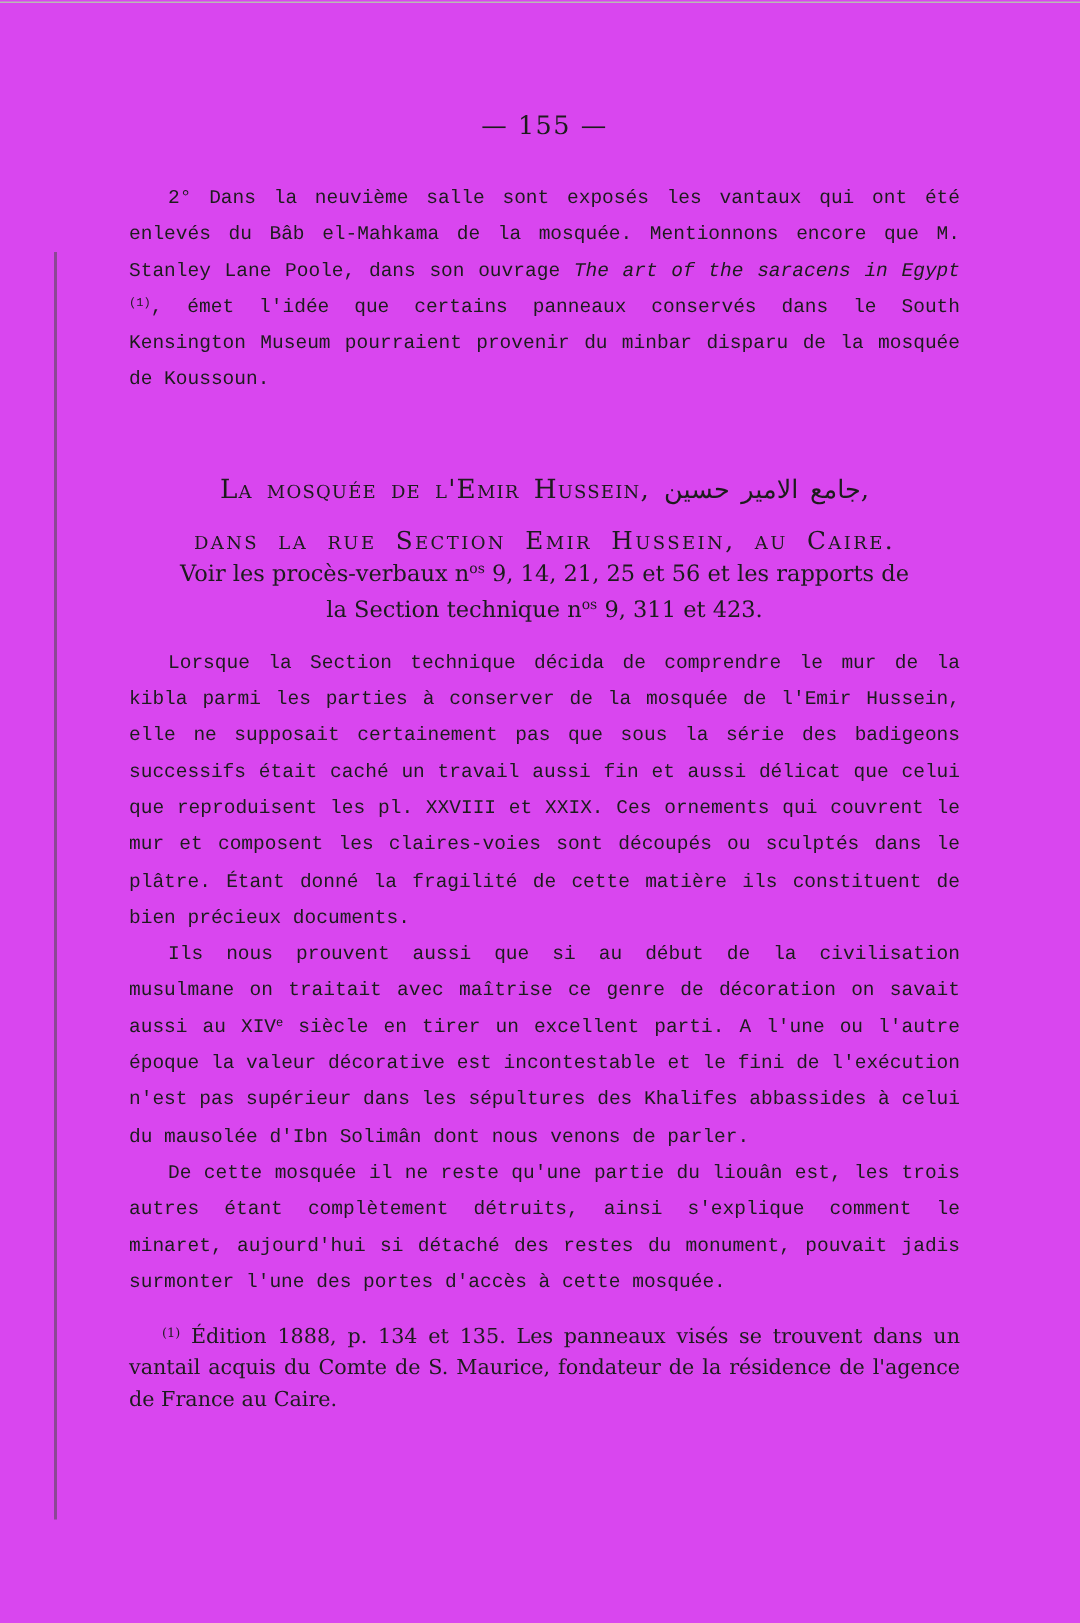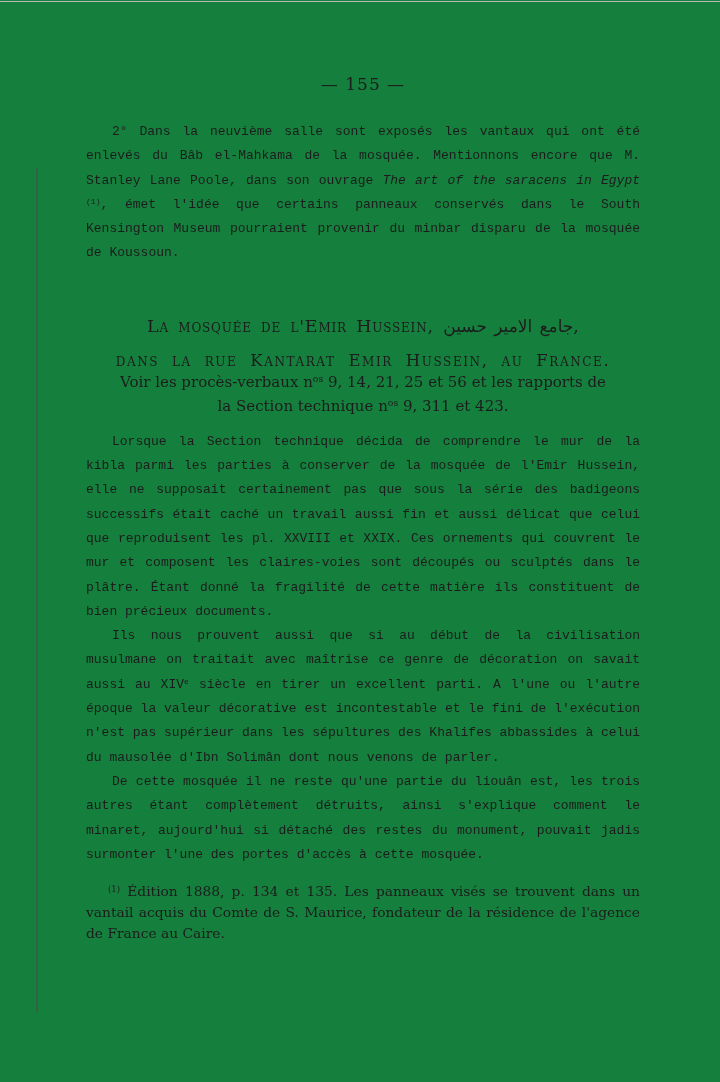--- a/index.html
+++ b/index.html
@@ -5,21 +5,21 @@
   html, body {
     margin: 0;
     padding: 0;
     background: #e9e9e6;
   }
   .page {
     position: relative;
     width: 720px;
     height: 1082px;
     margin: 0 auto;
-    background: #15803d;
+    background: #d946ef;
     color: #1c1c1c;
     font-family: "DejaVu Serif", "Liberation Serif", serif;
     box-sizing: border-box;
     padding: 74px 80px 0 86px;
     overflow: hidden;
   }
   
   .scan-line-left {
     position: absolute;
     left: 36px;
@@ -67,21 +67,21 @@
     text-align: center;
     margin-top: 50px;
   }
   .heading-line1 {
     font-size: 17.5px;
     letter-spacing: 0.8px;
     word-spacing: 3px;
   }
   .smallcaps { font-variant: small-caps; }
   .arabic {
-    font-family: Liberation Serif, serif;
+    font-family: Liberation Sans, sans-serif;
     font-size: 17px;
   }
   .heading-line2 {
     margin-top: 14px;
     font-size: 16.5px;
     font-variant: small-caps;
     letter-spacing: 1.6px;
     word-spacing: 6px;
   }
 
@@ -118,21 +118,21 @@
 
   <div class="page-number">— 155 —</div>
 
   <p class="body-para"><span>2° Dans la neuvième salle sont exposés les vantaux qui ont été enlevés du Bâb el-Mahkama de la mosquée. Mentionnons encore que M. Stanley Lane Poole, dans son ouvrage </span><span class="seg-italic">The art of the saracens in Egypt</span><span class="seg-sup"> (1)</span><span>, émet l'idée que certains panneaux conservés dans le South Kensington Museum pourraient provenir du minbar disparu de la mosquée de Koussoun.</span></p>
 
   <div class="heading-block">
     <div class="heading-line1">
       <span class="smallcaps">La mosquée de l'Emir Hussein,</span>
       <span class="arabic" dir="rtl">جامع الامير حسين</span><span>,</span>
     </div>
-    <div class="heading-line2">dans la rue Kantarat Emir Hussein, au France.</div>
+    <div class="heading-line2">dans la rue Section Emir Hussein, au Caire.</div>
   </div>
 
 
   <div class="ref-note"><span>Voir les procès-verbaux n</span><span class="seg-sup">os</span><span> 9, 14, 21, 25 et 56 et les rapports de la Section technique n</span><span class="seg-sup">os</span><span> 9, 311 et 423.</span></div>
 
   <div class="body-block">
     <p class="body-para"><span>Lorsque la Section technique décida de comprendre le mur de la kibla parmi les parties à conserver de la mosquée de l'Emir Hussein, elle ne supposait certainement pas que sous la série des badigeons successifs était caché un travail aussi fin et aussi délicat que celui que reproduisent les pl. XXVIII et XXIX. Ces ornements qui couvrent le mur et composent les claires-voies sont découpés ou sculptés dans le plâtre. Étant donné la fragilité de cette matière ils constituent de bien précieux documents.</span></p>
     <p class="body-para"><span>Ils nous prouvent aussi que si au début de la civilisation musulmane on traitait avec maîtrise ce genre de décoration on savait aussi au XIV</span><span class="seg-sup">e</span><span> siècle en tirer un excellent parti. A l'une ou l'autre époque la valeur décorative est incontestable et le fini de l'exécution n'est pas supérieur dans les sépultures des Khalifes abbassides à celui du mausolée d'Ibn Solimân dont nous venons de parler.</span></p>
     <p class="body-para"><span>De cette mosquée il ne reste qu'une partie du liouân est, les trois autres étant complètement détruits, ainsi s'explique comment le minaret, aujourd'hui si détaché des restes du monument, pouvait jadis surmonter l'une des portes d'accès à cette mosquée.</span></p>
   </div>

